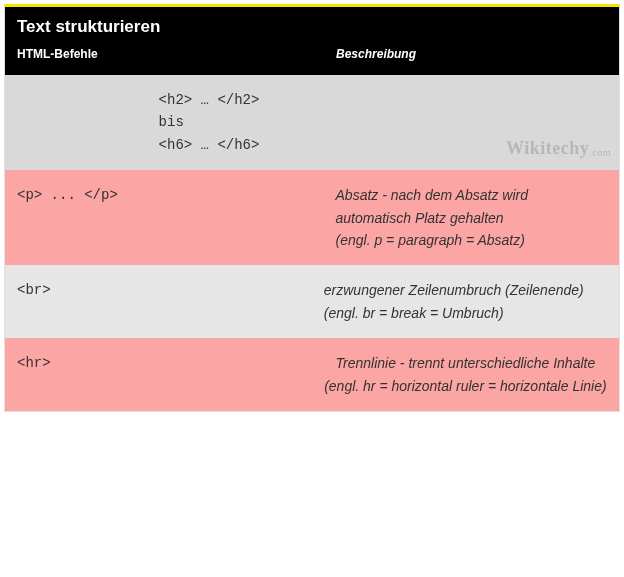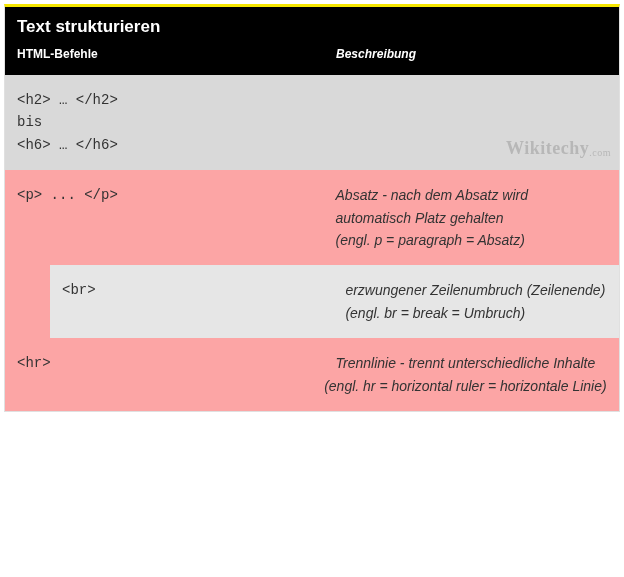--- a/index.html
+++ b/index.html
@@ -43,30 +43,30 @@
     padding: 14px 12px;
     font-size: 14px;
     color: #333;
     line-height: 1.6;
   }
   .body-row.alt {
     background: #d9d9d9;
   }
   .body-row.alt2 {
     background: #e6e6e6;
-    margin-left: 45px;
   }
   .code {
     font-family: "Courier New", Courier, monospace;
     font-size: 14px;
     color: #333;
     white-space: pre-wrap;
   }
   .watermark {
     position: relative;
+    justify-content: center;
   }
   .wm {
     position: absolute;
     right: 8px;
     bottom: 7px;
     font-family: Georgia, serif;
     font-size: 18px;
     font-weight: bold;
     color: rgba(120,120,120,0.35);
     letter-spacing: 0.5px;

